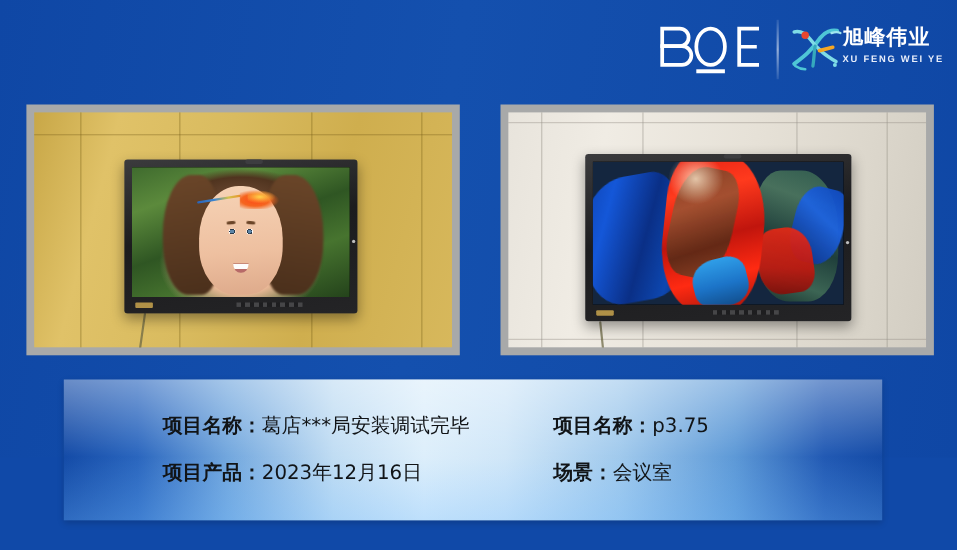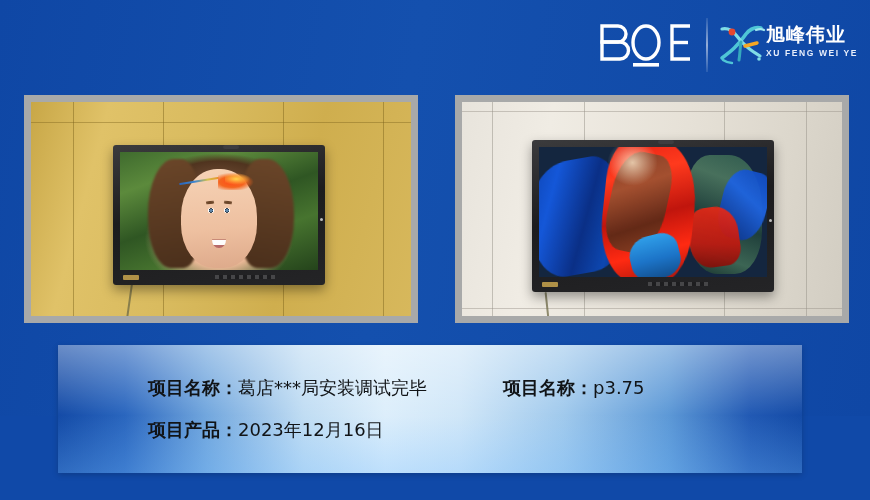--- a/index.html
+++ b/index.html
@@ -256,16 +256,19 @@
       </div>
       <div class="cap-line">
         <span class="lbl">项目产品：</span><span>2023年12月16日</span>
       </div>
     </div>
 
     <div class="cap-col" id="cap-col-right">
       <div class="cap-line">
         <span class="lbl">项目名称：</span><span>p3.75</span>
       </div>
+      <div class="cap-line">
+        <span class="lbl">场景：</span><span>会议室</span>
+      </div>
     </div>
   </div>
 
 </div>
 
 </body></html>

